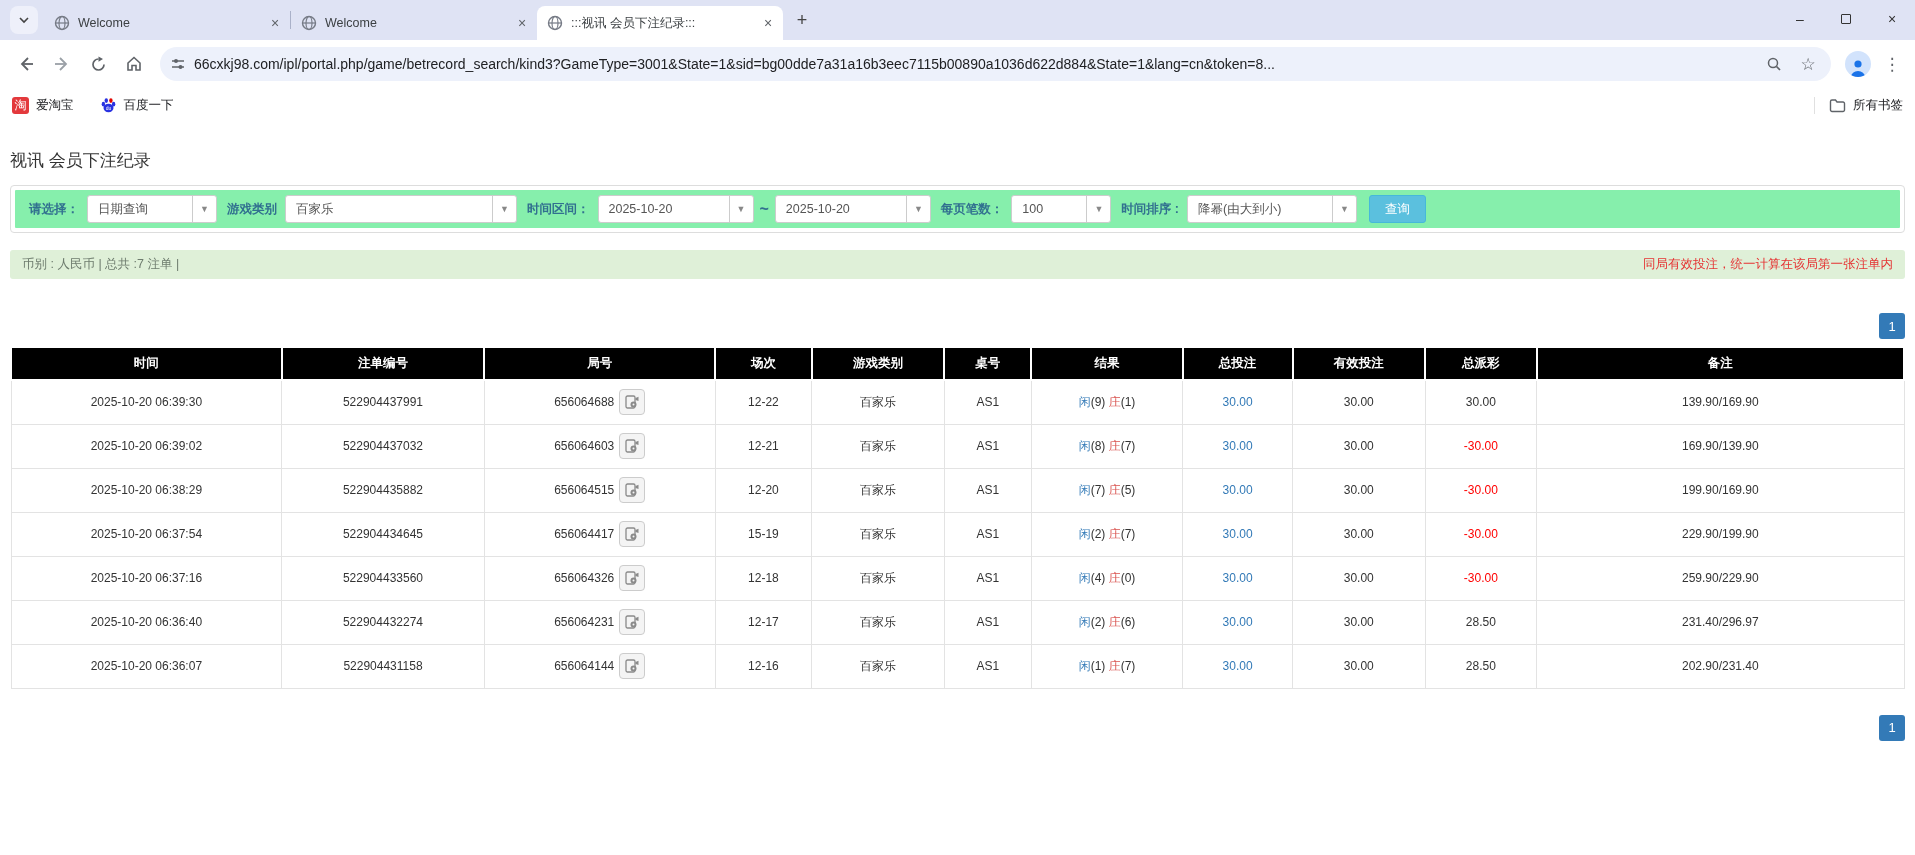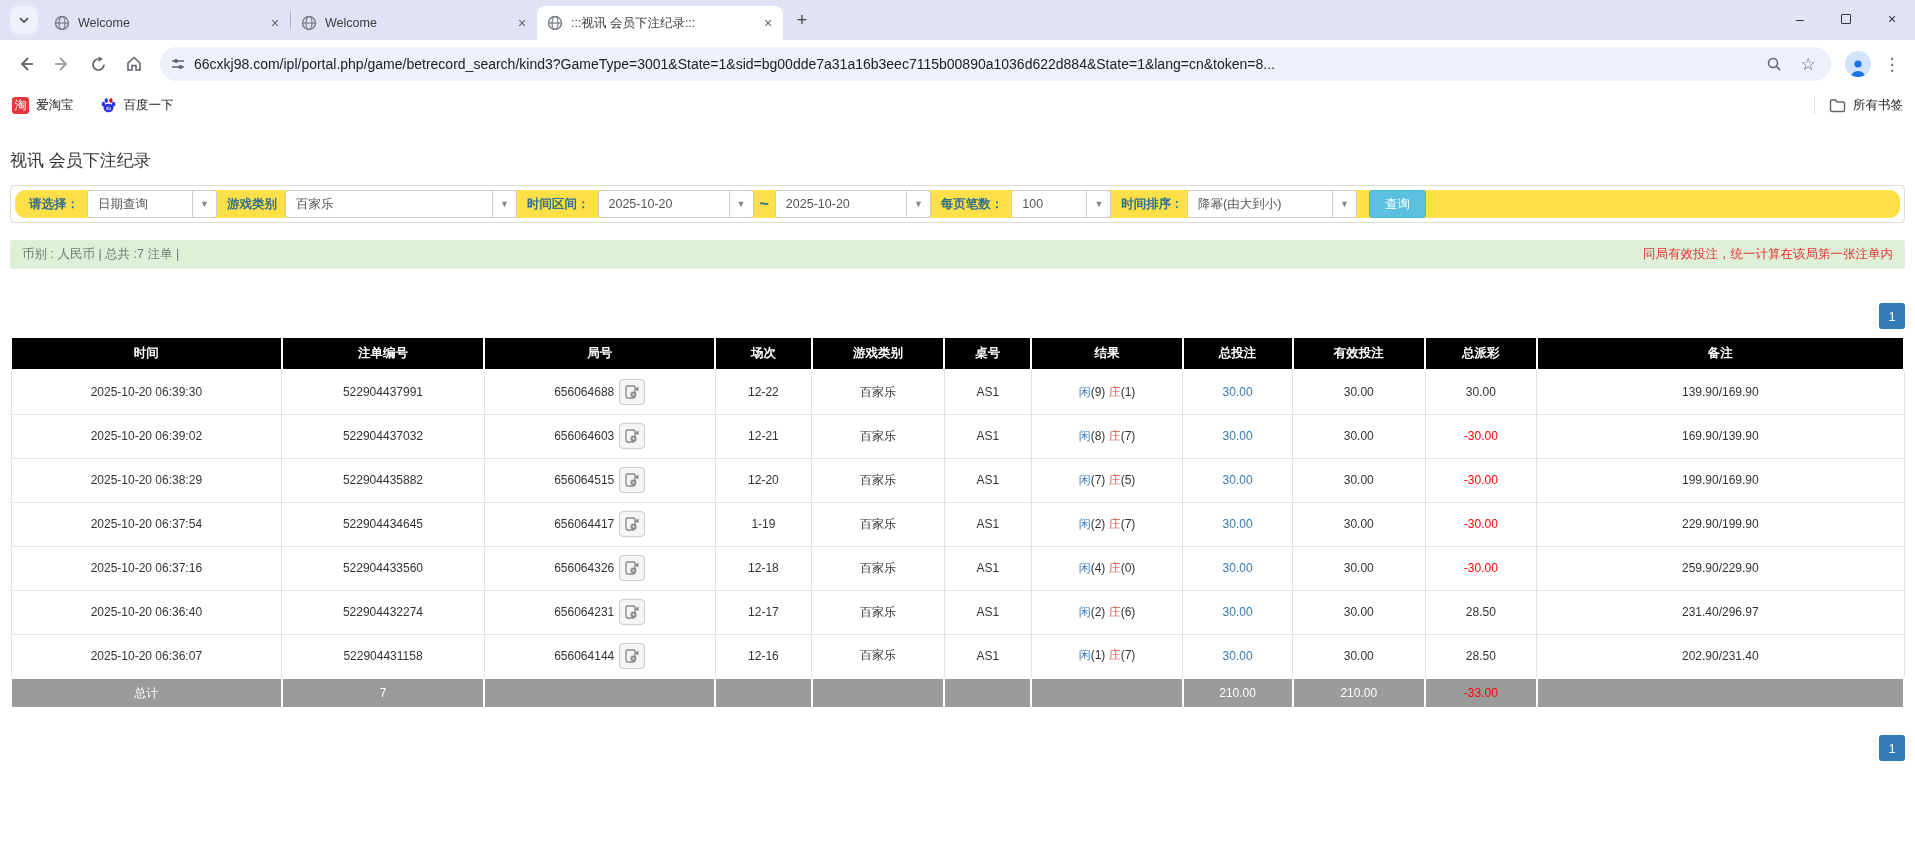--- a/index.html
+++ b/index.html
@@ -46,21 +46,21 @@
   .bm-item { display:flex; align-items:center; gap:7px; margin-right:26px; cursor:pointer; }
   .bm-taobao { width:17px; height:17px; background:#e3393c; border-radius:3px; color:#fff; font-size:12px;
     display:flex; align-items:center; justify-content:center; }
   .bm-right { margin-left:auto; display:flex; align-items:center; gap:7px; cursor:pointer; border-left:1px solid #e0e0e0; padding-left:14px; }
 
   
   .content { padding:0 10px; }
   .page-title { font-size:17px; color:#333; font-weight:400; margin:27px 0 13px 0; }
 
   .filter-box { border:1px solid #ddd; border-radius:4px; padding:4px; }
-  .filter-bar { background:#fde047; border-radius:11px; height:28px; display:flex; align-items:center; padding:0 12px; }
+  .filter-bar { background:#86efac; border-radius:1px; height:38px; display:flex; align-items:center; padding:0 12px; }
   .f-label { color:#31708f; font-weight:bold; font-size:12.5px; margin:0 8px 0 10px; white-space:nowrap; }
   .f-label:first-child { margin-left:2px; }
   .sel { background:#fff; border:1px solid #ccc; border-radius:3px; height:28px; display:flex; align-items:center;
     font-size:12.5px; color:#555; cursor:pointer; }
   .sel .val { padding:0 10px; flex:1; white-space:nowrap; }
   .sel .arr { width:24px; align-self:stretch; border-left:1px solid #ccc; display:flex; align-items:center; justify-content:center; color:#888; font-size:9px; }
   .tilde { color:#31708f; margin:0 6px; font-weight:bold; }
   .query-btn { margin-left:12px; background:#5bc0de; border:1px solid #46b8da; color:#fff; font-size:12.5px;
     height:28px; padding:0 15px; border-radius:3px; cursor:pointer; }
 
@@ -391,21 +391,21 @@
         <span class="video-btn">
           <svg width="14" height="14" viewBox="0 0 14 14">
                   <rect x="1" y="1" width="9" height="12" rx="1.5" fill="none" stroke="#8a8a8a" stroke-width="1.3"></rect>
                   <circle cx="8.5" cy="9.5" r="3" fill="#8a8a8a"></circle>
                   <circle cx="8.5" cy="9.5" r="1" fill="#f4f4f4"></circle>
                   <polygon points="10.5,3 13.5,1.8 13.5,6 10.5,5" fill="#8a8a8a"></polygon>
                 </svg>
         </span>
       </span>
     </td>
-    <td>1-19</td>
+    <td>15-19</td>
     <td>百家乐</td>
     <td>AS1</td>
     <td>
       <span><span class="res-player ch">闲</span><span class="res-rest rest">(2)</span></span>
       <span><span class="res-banker ch">庄</span><span class="res-rest rest">(7)</span></span>
     </td>
     <td><span class="blue-link">30.00</span></td>
     <td>30.00</td>
     <td class="payout neg">-30.00</td>
     <td>229.90/199.90</td>
@@ -492,32 +492,19 @@
       <span><span class="res-player ch">闲</span><span class="res-rest rest">(1)</span></span>
       <span><span class="res-banker ch">庄</span><span class="res-rest rest">(7)</span></span>
     </td>
     <td><span class="blue-link">30.00</span></td>
     <td>30.00</td>
     <td class="payout">28.50</td>
     <td>202.90/231.40</td>
   </tr>
 </tbody>
     <tfoot>
-      <tr class="footer-row">
-        <td>总计</td>
-        <td>7</td>
-        <td></td>
-          <td></td>
-          <td></td>
-        <td></td>
-          <td></td>
-        <td>210.00</td>
-        <td>210.00</td>
-        <td class="payout neg">-33.00</td>
-        <td></td>
-      </tr>
     </tfoot>
   </table>
 
   <div class="pager bottom">
     <div class="page-btn">1</div>
   </div>
 </div>
 
 </body></html>

